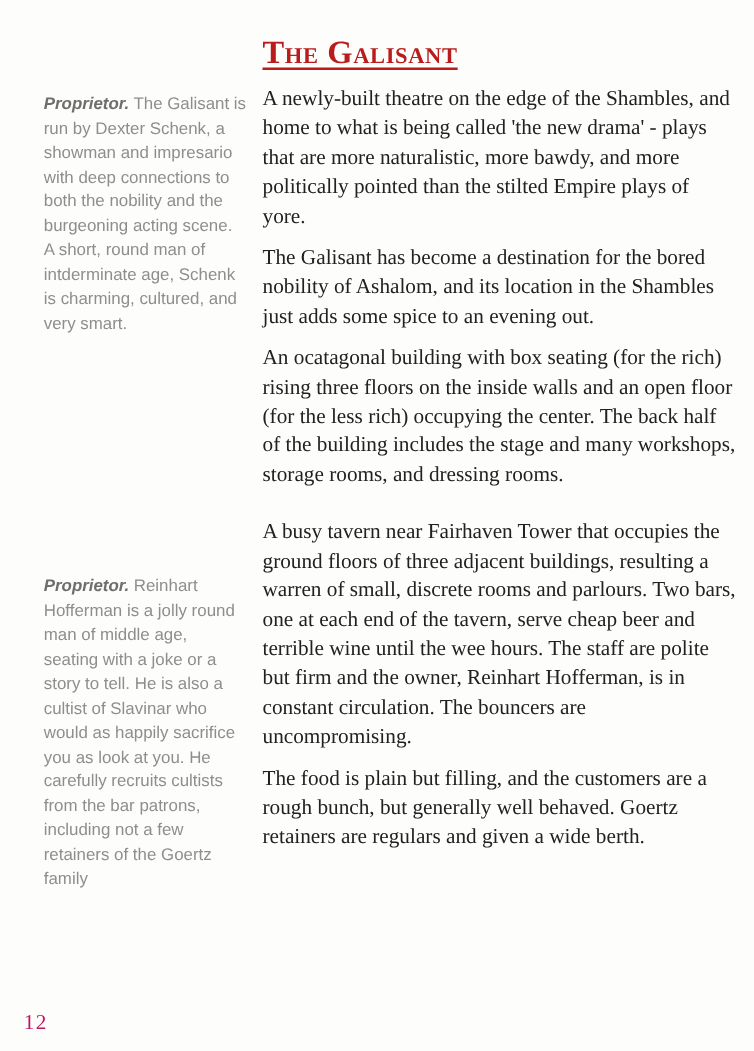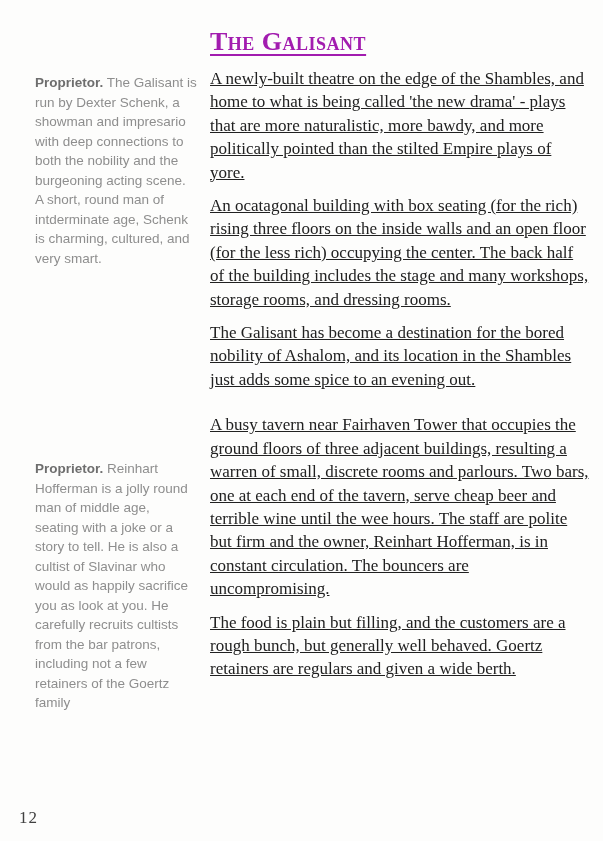--- a/index.html
+++ b/index.html
@@ -26,70 +26,70 @@
     flex: none;
     padding-top: 46px;
     font-family: "Liberation Sans", sans-serif;
     font-size: 13.5px;
     line-height: 19.5px;
     color: #8e8e8e;
   }
   .sidebar-label {
     font-weight: 700;
     color: #6e6e6e;
+    font-style: italic;
   }
   .content {
     margin-left: 13px;
     width: 380px;
   }
   h2.section-heading {
     font-family: "Liberation Serif", serif;
     font-variant: small-caps;
     font-weight: 700;
     font-size: 26px;
     line-height: 30px;
     letter-spacing: 0.5px;
-    color: #a21caf;
+    color: #b91c1c;
     text-decoration: underline;
     text-decoration-thickness: 1.5px;
     text-underline-offset: 4px;
     margin: 0 0 10px 0;
   }
   .content p {
     font-size: 17px;
     line-height: 23.4px;
     color: #212121;
     margin: 0 0 10px 0;
-    text-decoration: underline;
   }
   .page-number {
     position: absolute;
     left: 19px;
     bottom: 13px;
     font-size: 17px;
     font-variant: small-caps;
     letter-spacing: 1px;
-    color: #404040;
+    color: #be185d;
   }
 </style>
 </head>
 <body>
 
 <div class="page">
 
   <div class="section">
     <aside class="sidebar">
       <span class="sidebar-label">Proprietor.</span>
       <span>The Galisant is run by Dexter Schenk, a showman and impresario with deep connections to both the nobility and the burgeoning acting scene. A short, round man of intderminate age, Schenk is charming, cultured, and very smart.</span>
     </aside>
     <div class="content">
       <h2 class="section-heading">The Galisant</h2>
       <p>A newly-built theatre on the edge of the Shambles, and home to what is being called 'the new drama' - plays that are more naturalistic, more bawdy, and more politically pointed than the stilted Empire plays of yore.</p>
+      <p>The Galisant has become a destination for the bored nobility of Ashalom, and its location in the Shambles just adds some spice to an evening out.</p>
       <p>An ocatagonal building with box seating (for the rich) rising three floors on the inside walls and an open floor (for the less rich) occupying the center. The back half of the building includes the stage and many workshops, storage rooms, and dressing rooms.</p>
-      <p>The Galisant has become a destination for the bored nobility of Ashalom, and its location in the Shambles just adds some spice to an evening out.</p>
     </div>
   </div>
 
   <div class="section">
     <aside class="sidebar">
       <span class="sidebar-label">Proprietor.</span>
       <span>Reinhart Hofferman is a jolly round man of middle age, seating with a joke or a story to tell. He is also a cultist of Slavinar who would as happily sacrifice you as look at you. He carefully recruits cultists from the bar patrons, including not a few retainers of the Goertz family</span>
     </aside>
     <div class="content">
       <p>A busy tavern near Fairhaven Tower that occupies the ground floors of three adjacent buildings, resulting a warren of small, discrete rooms and parlours. Two bars, one at each end of the tavern, serve cheap beer and terrible wine until the wee hours. The staff are polite but firm and the owner, Reinhart Hofferman, is in constant circulation. The bouncers are uncompromising.</p>

